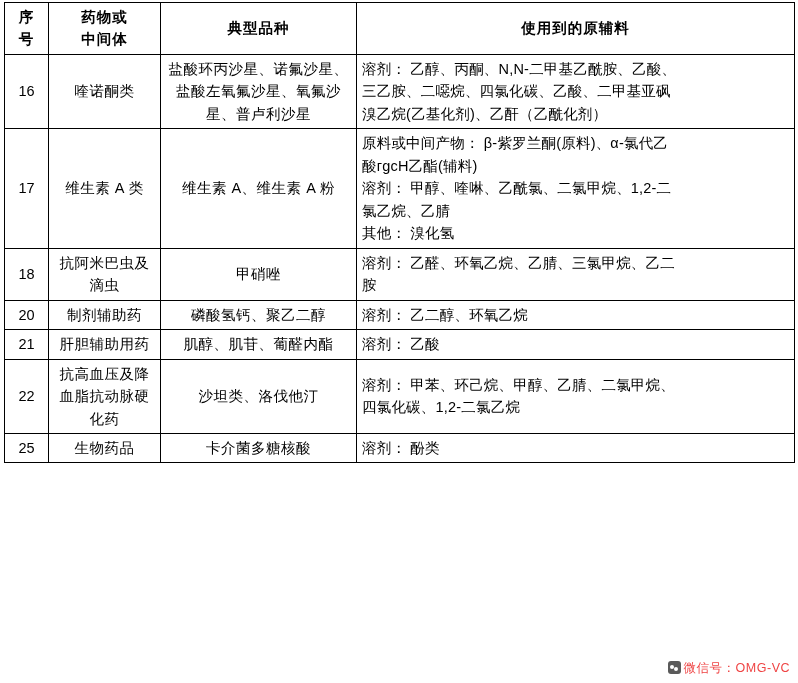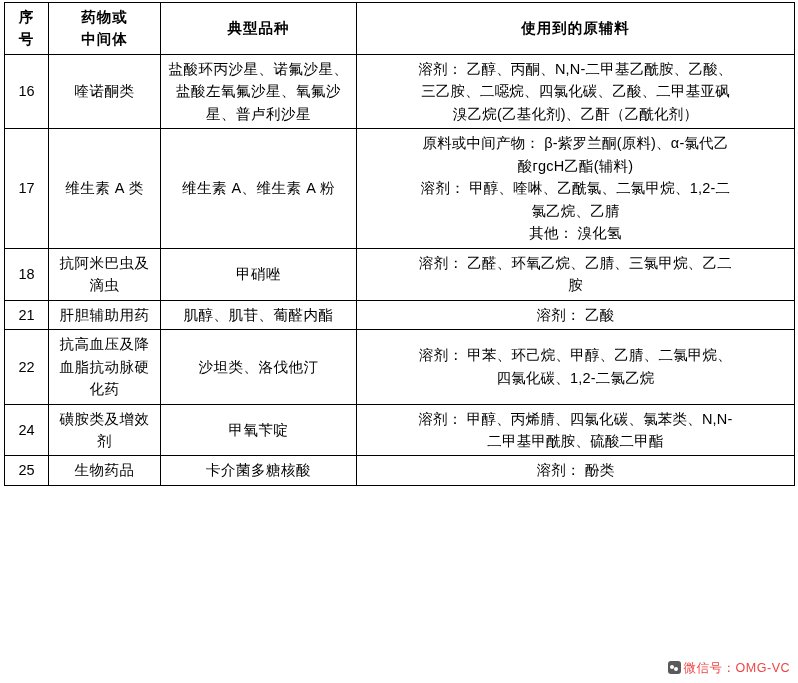--- a/index.html
+++ b/index.html
@@ -53,21 +53,21 @@
   .name {
     text-align: center;
     letter-spacing: 0.5px;
     margin-top: 27px;
   }
   .variety {
     text-align: center;
     letter-spacing: 0.5px;
   }
   .materials {
-    text-align: center;
+    text-align: left;
     letter-spacing: 0.2px;
     margin-left: 35px;
   }
   .materials .line {
     display: block;
   }
   .hdr-2line span { display: block; }
   .watermark {
     position: absolute;
     right: 8px;
@@ -160,20 +160,28 @@
         <td class="idx">18</td>
         <td class="name">抗阿米巴虫及滴虫</td>
         <td class="variety">甲硝唑</td>
         <td class="materials">
           <span class="line">溶剂： 乙醛、环氧乙烷、乙腈、三氯甲烷、乙二</span>
           <span class="line">胺</span>
         </td>
       </tr>
 
 
+      <tr>
+        <td class="idx">20</td>
+        <td class="name">制剂辅助药</td>
+        <td class="variety">磷酸氢钙、聚乙二醇</td>
+        <td class="materials">
+          <span class="line">溶剂： 乙二醇、环氧乙烷</span>
+        </td>
+      </tr>
 
       <tr>
         <td class="idx">21</td>
         <td class="name">肝胆辅助用药</td>
         <td class="variety">肌醇、肌苷、葡醛内酯</td>
         <td class="materials">
           <span class="line">溶剂： 乙酸</span>
         </td>
       </tr>
 
@@ -181,29 +189,20 @@
         <td class="idx">22</td>
         <td class="name">抗高血压及降血脂抗动脉硬化药</td>
         <td class="variety">沙坦类、洛伐他汀</td>
         <td class="materials">
           <span class="line">溶剂： 甲苯、环己烷、甲醇、乙腈、二氯甲烷、</span>
           <span class="line">四氯化碳、1,2-二氯乙烷</span>
         </td>
       </tr>
 
 
-      <tr>
-        <td class="idx">24</td>
-        <td class="name">磺胺类及增效剂</td>
-        <td class="variety">甲氧苄啶</td>
-        <td class="materials">
-          <span class="line">溶剂： 甲醇、丙烯腈、四氯化碳、氯苯类、N,N-</span>
-          <span class="line">二甲基甲酰胺、硫酸二甲酯</span>
-        </td>
-      </tr>
 
       <tr>
         <td class="idx">25</td>
         <td class="name">生物药品</td>
         <td class="variety">卡介菌多糖核酸</td>
         <td class="materials">
           <span class="line">溶剂： 酚类</span>
         </td>
       </tr>
 

